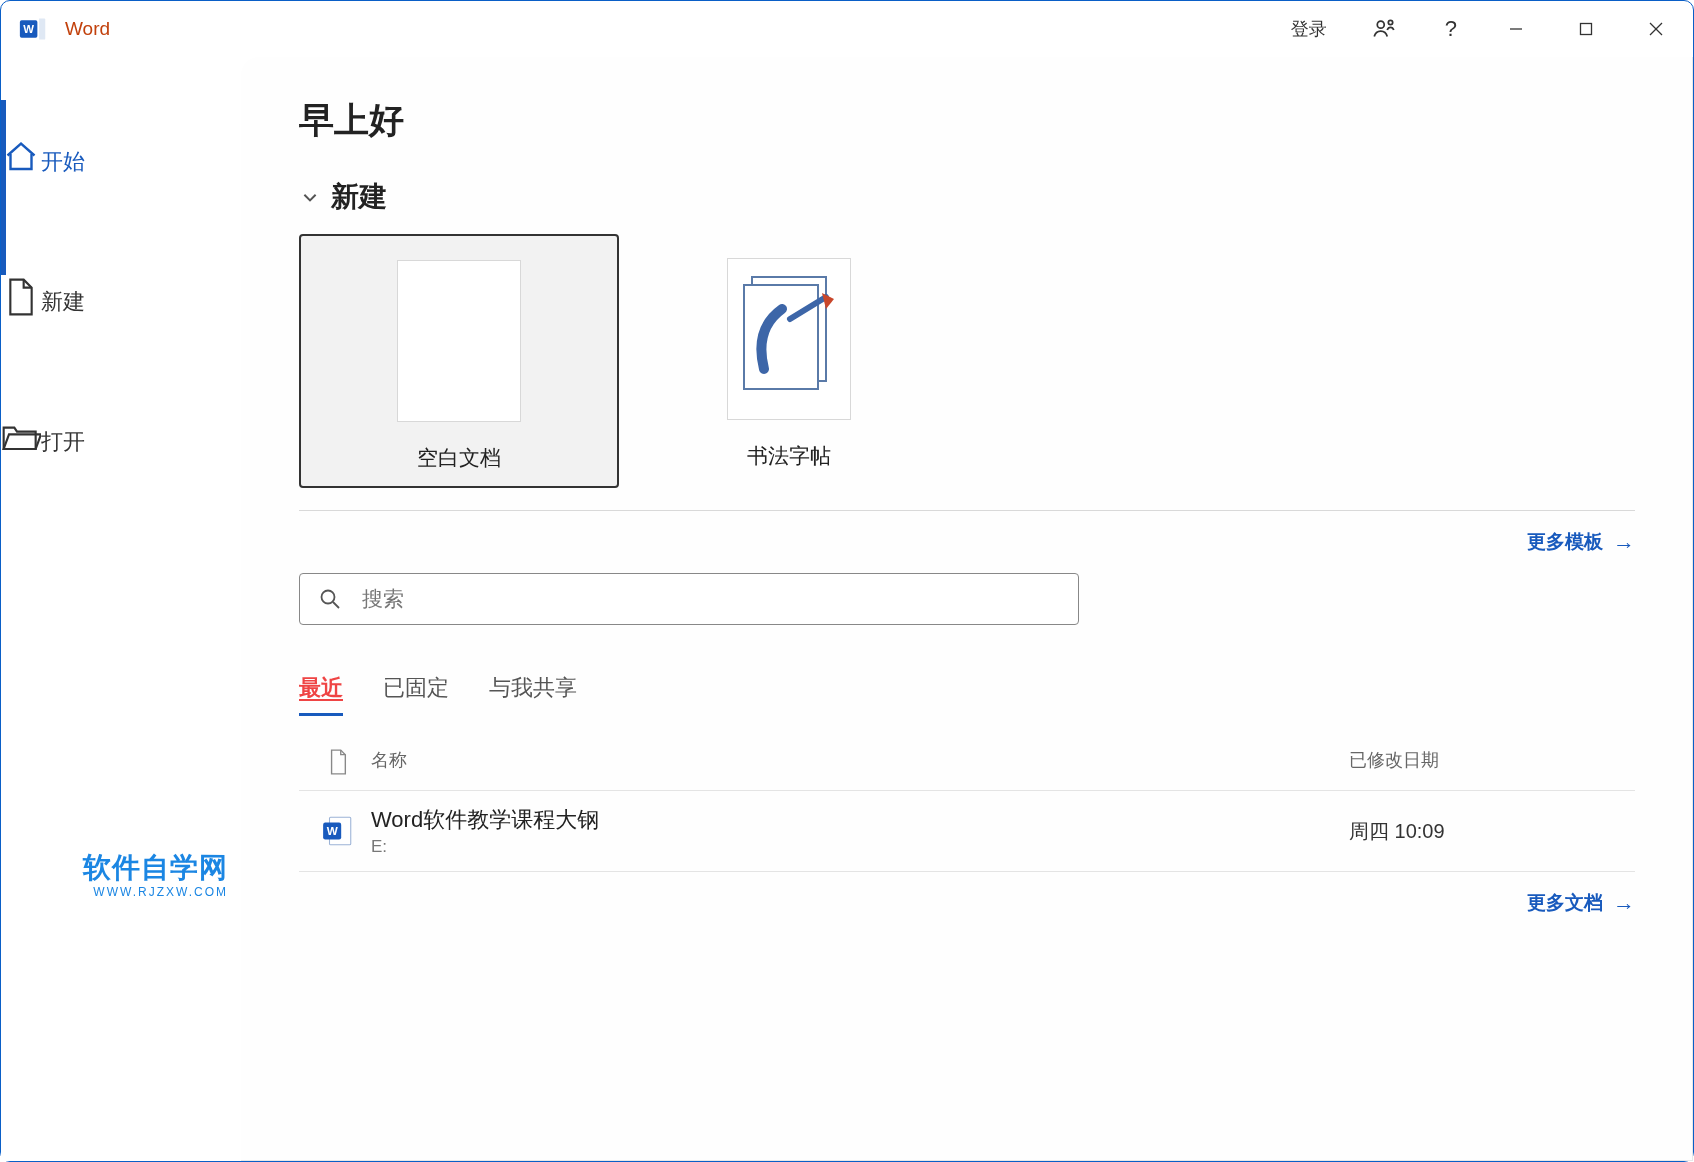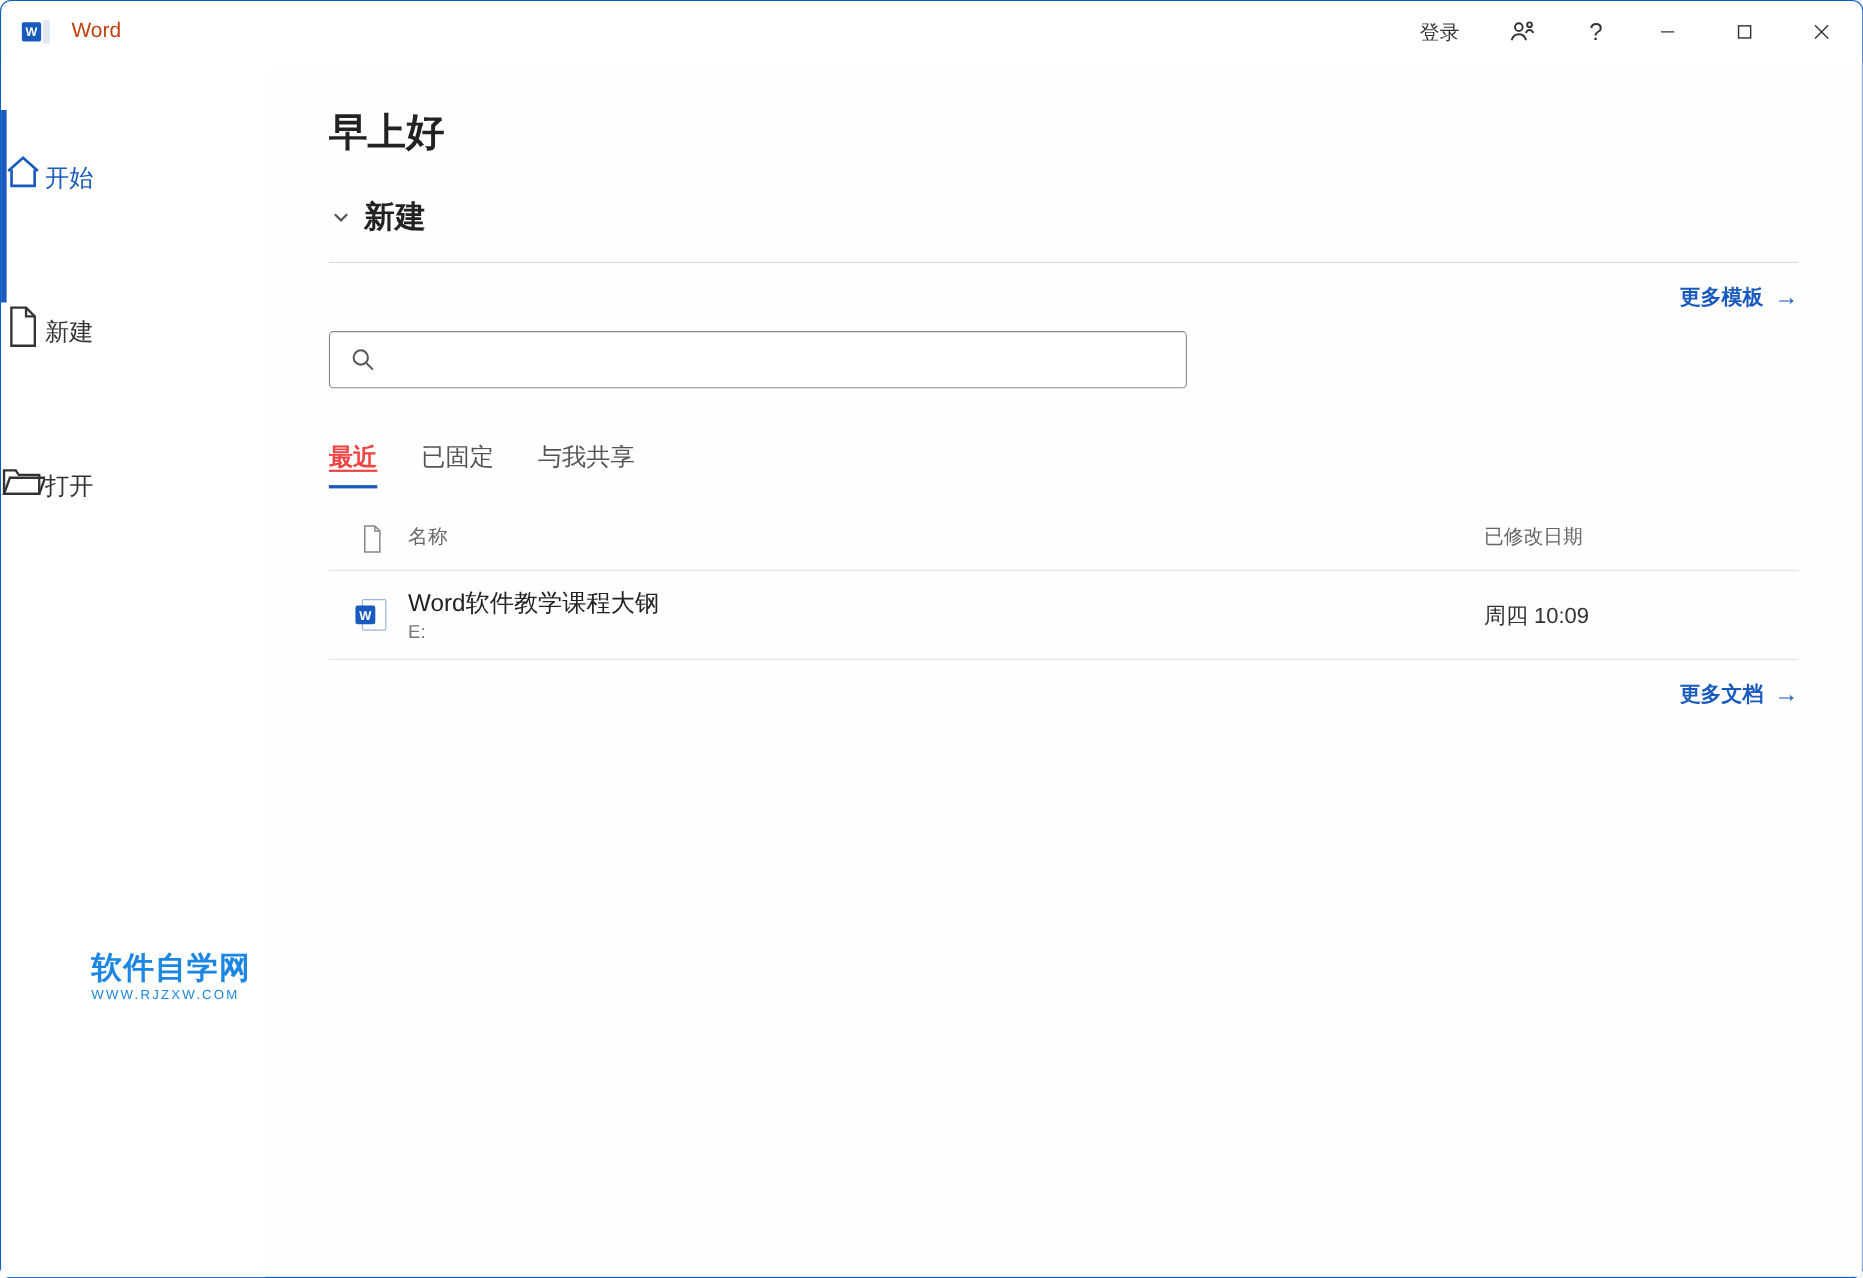--- a/index.html
+++ b/index.html
@@ -40,21 +40,21 @@
 .nav-item.active { color: #185abd; }
 .nav-item .icon-slot { width: 40px; height: 40px; display:flex; align-items:center; justify-content:center; margin-bottom:10px;}
 .nav-item .label { font-size: 22px; }
 
 .nav-bottom { margin-top: auto; display: flex; flex-direction: column; padding: 0 0 30px 0; }
 .nav-bottom-item {
   padding: 16px 0 16px 70px; font-size: 20px; color: #333; cursor: pointer; text-align:left;
 }
 
 .watermark {
-  position: absolute; left: 82px; bottom: 250px; text-align: left;
+  position: absolute; left: 82px; bottom: 262px; text-align: right;
 }
 .watermark .wm-main { font-size: 28px; font-weight: bold; color: #1b86e3; letter-spacing: 1px; }
 .watermark .wm-sub { font-size: 12px; color: #1b86e3; letter-spacing: 2px; margin-top: -2px;}
 
 .content { flex: 1; background: #fefefe; border-top-left-radius: 18px; padding: 40px 58px 20px 58px; box-shadow: -1px -1px 0 #e8e8e8 inset; overflow:auto;}
 .greeting { font-size: 35px; font-weight: 700; color: #222; margin-bottom: 34px; }
 
 .section-head { display: flex; align-items: center; gap: 10px; margin-bottom: 18px; cursor:pointer;}
 .section-head .chev { width:22px; height:22px; display:flex; align-items:center; justify-content:center; color:#666;}
 .section-title { font-size: 28px; font-weight: 700; color: #222; }
@@ -194,35 +194,54 @@
 
       <div class="section-head">
         <span class="chev">
           <svg width="18" height="18" viewBox="0 0 16 16" fill="none" stroke="#555" stroke-width="1.8">
               <polyline points="3,6 8,11 13,6"></polyline>
             </svg>
         </span>
         <span class="section-title">新建</span>
       </div>
 
+      <div class="templates">
+        <div class="tpl selected">
+          <div class="thumb"></div>
+          <div class="tpl-label">空白文档</div>
+        </div>
+        <div class="tpl" style="width:240px;">
+          <div class="thumb" style="position:relative;">
+            <svg width="110" height="140" viewBox="0 0 110 140">
+              <rect x="18" y="8" width="74" height="104" fill="#fff" stroke="#5a7aa8" stroke-width="2"></rect>
+              <rect x="10" y="16" width="74" height="104" fill="#fff" stroke="#5a7aa8" stroke-width="2"></rect>
+              <path d="M30 100 Q20 60 48 40" fill="none" stroke="#3d66a8" stroke-width="10" stroke-linecap="round"></path>
+              <path d="M56 50 L92 28" stroke="#3d66a8" stroke-width="6" stroke-linecap="round"></path>
+              <polygon points="88,24 100,30 92,40" fill="#c8472b"></polygon>
+            </svg>
+          </div>
+          <div class="tpl-label">书法字帖</div>
+        </div>
+      </div>
 
       <div class="divider"></div>
 
       <div class="more-link">
         <span>更多模板</span>
         <span class="arrow">→</span>
       </div>
 
       <div class="search">
         <span>
           <svg width="24" height="24" viewBox="0 0 24 24" fill="none" stroke="#555" stroke-width="1.8">
               <circle cx="10" cy="10" r="6.5"></circle>
               <line x1="15" y1="15" x2="21" y2="21"></line>
             </svg>
         </span>
+        <input type="text" placeholder="搜索" style="">
       </div>
 
       <div class="tabs">
         <div class="tab active">最近</div>
         <div class="tab">已固定</div>
         <div class="tab">与我共享</div>
       </div>
 
       <div class="list">
         <div class="list-head">

